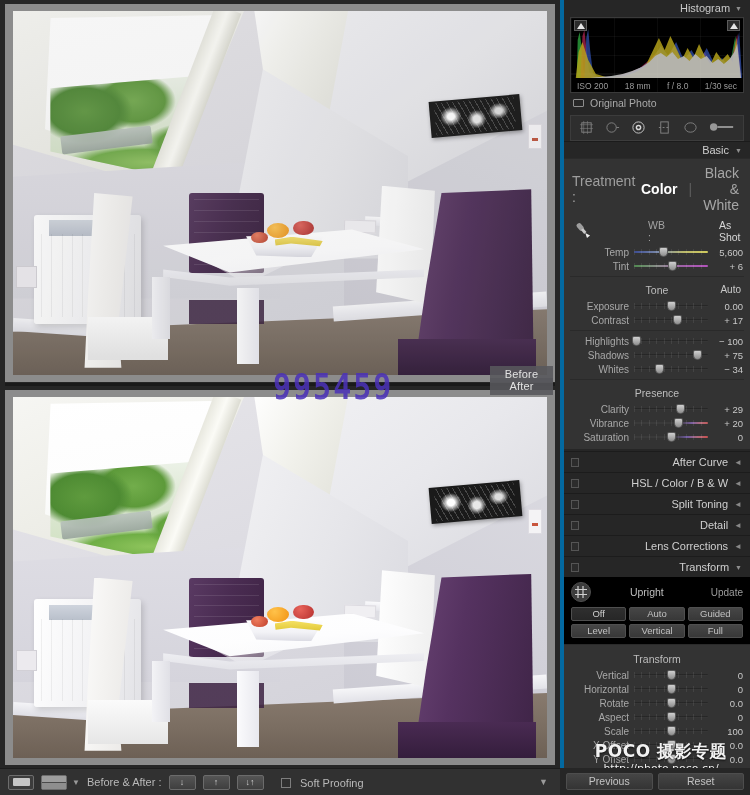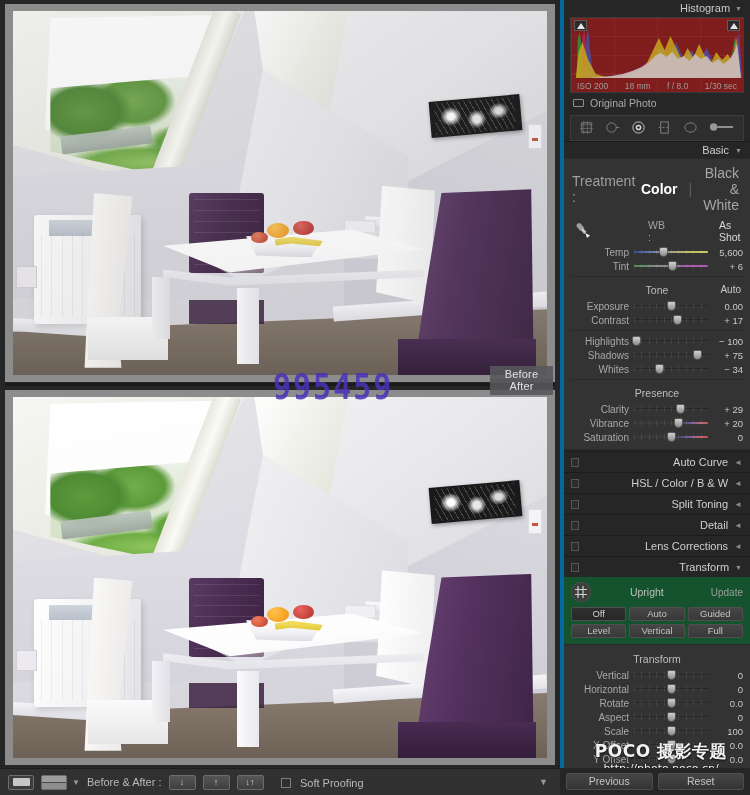--- a/index.html
+++ b/index.html
@@ -294,21 +294,21 @@
     position: absolute; left: 560px; top: 0; width: 190px; height: 795px;
     background: #262626; border-left: 4px solid #0369a1;
     font-size: 10px; color: #b0b0b0;
   }
   .panel-head {
     height: 16px; display: flex; align-items: center; justify-content: flex-end;
     padding-right: 8px; gap: 5px; color: #c9c9c9; font-size: 11px;
   }
   .tri { font-size: 7px; color: #8e8e8e; }
   .histogram {
-    margin: 1px 6px 0 6px; height: 76px; background: #7f1d1d;
+    margin: 1px 6px 0 6px; height: 76px; background: #000000;
     border: 1px solid #3a3a3a; position: relative; overflow: hidden;
   }
   .hist-grid {
     position: absolute; inset: 0;
     background:
       repeating-linear-gradient(90deg, rgba(255,255,255,.045) 0 1px, rgba(0,0,0,0) 1px 25%),
       repeating-linear-gradient(180deg, rgba(255,255,255,.045) 0 1px, rgba(0,0,0,0) 1px 25%);
   }
   .clip-box {
     position: absolute; top: 2px; width: 13px; height: 11px;
@@ -408,21 +408,21 @@
     position: relative; height: 21px; display: flex; align-items: center;
     justify-content: flex-end; padding-right: 8px; gap: 6px;
     color: #cfcfcf; font-size: 11px;
     border-top: 1px solid #1c1c1c;
   }
   .sw { position: absolute; left: 7px; top: 6px; width: 8px; height: 9px;
         border: 1px solid #555; background: #2c2c2c; }
   .arrow-l { color: #888; font-size: 8px; }
 
   
-  .upright-box { background: #14532d; padding: 5px 7px 6px 7px; }
+  .upright-box { background: #000000; padding: 5px 7px 6px 7px; }
   .upright-head { display: flex; align-items: center; justify-content: space-between; }
   .up-icon {
     width: 20px; height: 20px; border-radius: 50%;
     background: #3c3c3c; border: 1px solid #4e4e4e;
     display: flex; align-items: center; justify-content: center;
   }
   .up-title { color: #bfbfbf; font-size: 10.5px; flex: 1; text-align: center; margin-left: -8px; }
   .up-update { color: #9c9c9c; font-size: 10px; }
   .up-grid { display: grid; grid-template-columns: 1fr 1fr 1fr; gap: 3px; margin-top: 5px; }
   .up-btn {
@@ -788,21 +788,21 @@
             <span class="sl-line sat"></span>
             <span class="sl-ticks"></span>
             <span class="sl-knob" style="left:50%"></span>
           </span>
         <span class="sl-val">0</span>
       </div>
     </div>
 
     <div class="collapsed-row">
       <span class="sw"></span>
-      <span>Auto Curve</span>
+      <span>After Curve</span>
       <span class="arrow-l">◄</span>
     </div>
     <div class="collapsed-row">
       <span class="sw"></span>
       <span>HSL / Color / B &amp; W</span>
       <span class="arrow-l">◄</span>
     </div>
     <div class="collapsed-row">
       <span class="sw"></span>
       <span>Split Toning</span>

